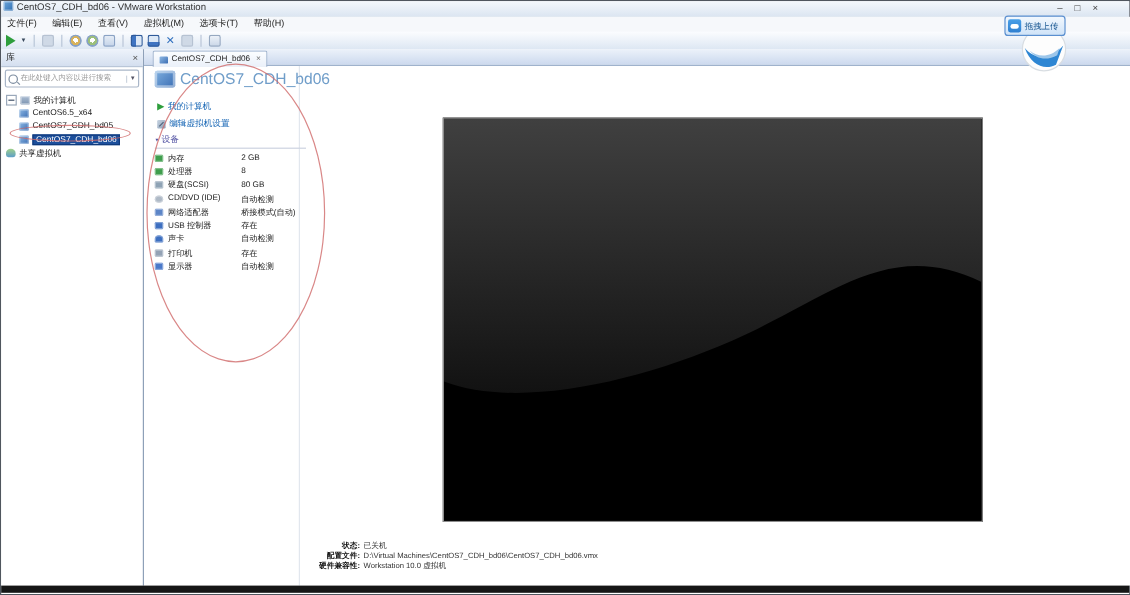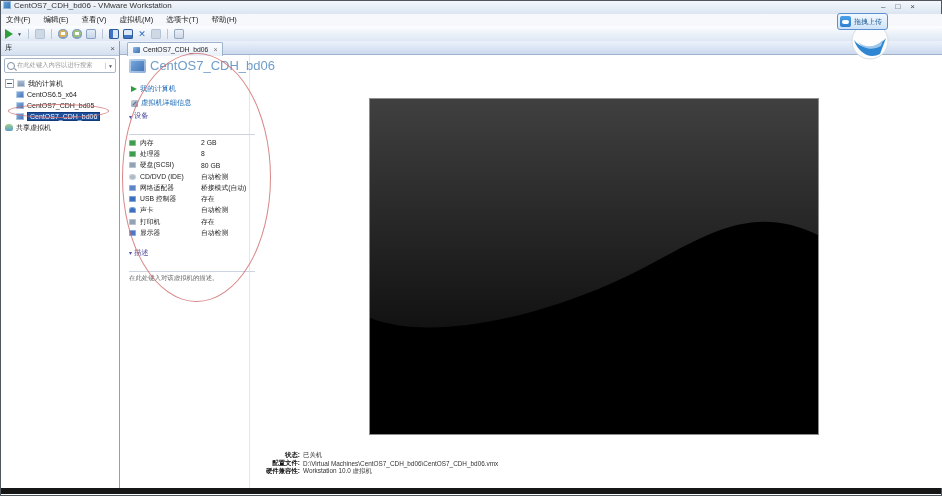--- a/index.html
+++ b/index.html
@@ -69,21 +69,21 @@
   .vm-head .hico{width:17px;height:14px;border-radius:2px;background:linear-gradient(135deg,#7fb0e0,#3a6db3);
     box-shadow:inset 0 0 0 2px rgba(255,255,255,.45);}
   .vm-title{font-size:13px;color:#6f9dc9;white-space:nowrap;}
   .actions{position:absolute;left:11px;top:43px;display:flex;flex-direction:column;gap:4px;}
   .alink{display:flex;align-items:center;gap:3px;font-size:7.2px;color:#1464b4;white-space:nowrap;}
   .mini-play{width:0;height:0;border-left:6px solid #2e9e3c;border-top:3.5px solid transparent;border-bottom:3.5px solid transparent;}
   .wrench{width:7px;height:7px;background:linear-gradient(135deg,#c8d4e2,#8ba0b8);border-radius:1px;position:relative;}
   .wrench::after{content:"";position:absolute;left:1px;top:3px;width:5px;height:1px;background:#51647c;transform:rotate(-45deg);}
   .info-col{position:absolute;left:9px;top:70px;width:126px;}
   .sec-head{display:flex;align-items:center;gap:2px;font-size:7.3px;color:#5353a3;
-    border-bottom:1px solid #cdd3e0;padding-bottom:13px;margin-bottom:2px;}
+    border-bottom:1px solid #cdd3e0;padding-bottom:2px;margin-bottom:2px;font-family:Liberation Mono, monospace;}
   .sec-head .tri{font-size:6px;color:#5353a3;}
   .dev-row{height:11.3px;display:flex;align-items:center;position:relative;font-size:6.8px;color:#222;}
   .dico{width:7px;height:6px;border-radius:1px;margin-right:4px;flex:none;box-shadow:inset 0 0 0 1px rgba(255,255,255,.35);}
   .i-mem{background:#3f9e4d;}.i-cpu{background:#3f9e4d;}
   .i-disk{background:#8fa3b5;}.i-cd{background:#aeb9c6;border-radius:50%;}
   .i-net{background:#5c85c7;}.i-usb{background:#3d6fc0;}
   .i-snd{background:#3d6fc0;border-radius:50% 50% 1px 1px;}
   .i-prt{background:#93a2b5;}.i-dsp{background:#4a79c9;}
   .dlabel{white-space:nowrap;}
   .dval{position:absolute;left:72px;white-space:nowrap;}
@@ -203,21 +203,21 @@
       <span class="vm-title">CentOS7_CDH_bd06</span>
     </div>
 
     <div class="actions">
       <span class="alink">
         <span class="mini-play"></span>
         <span>我的计算机</span>
       </span>
       <span class="alink">
         <span class="wrench"></span>
-        <span>虚拟机详细信息</span>
+        <span>编辑虚拟机设置</span>
       </span>
     </div>
 
     <div class="info-col">
       <div class="sec-head">
         <span class="tri">▾</span>
         <span>设备</span>
       </div>
       <div class="dev-row">
         <span class="dico i-mem"></span>
@@ -256,27 +256,20 @@
       </div>
       <div class="dev-row">
         <span class="dico i-prt"></span>
         <span class="dlabel">打印机</span>
         <span class="dval">存在</span>
       </div>
       <div class="dev-row">
         <span class="dico i-dsp"></span>
         <span class="dlabel">显示器</span>
         <span class="dval">自动检测</span>
-      </div>
-      <div class="desc-sec">
-        <div class="sec-head">
-          <span class="tri">▾</span>
-          <span>描述</span>
-        </div>
-        <div class="desc-text">在此处键入对该虚拟机的描述。</div>
       </div>
     </div>
 
     <div class="console">
       <svg width="448" height="335" viewBox="0 0 448 335">
         <defs>
           <linearGradient id="shg" x1="0" y1="0" x2="0" y2="1">
             <stop offset="0" stop-color="#404040"></stop>
             <stop offset="1" stop-color="#121212"></stop>
           </linearGradient>

